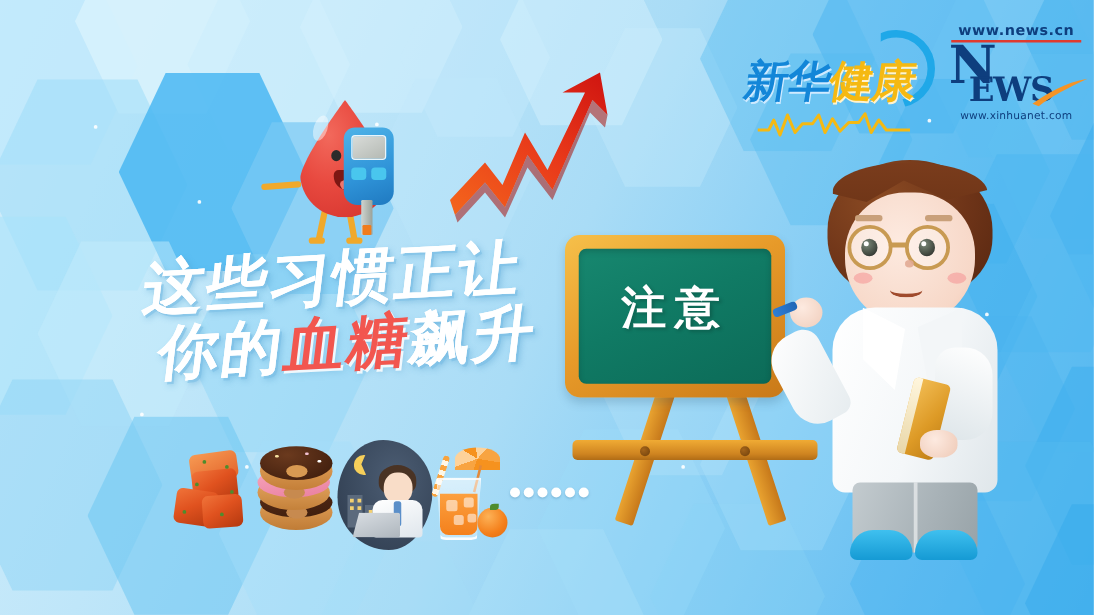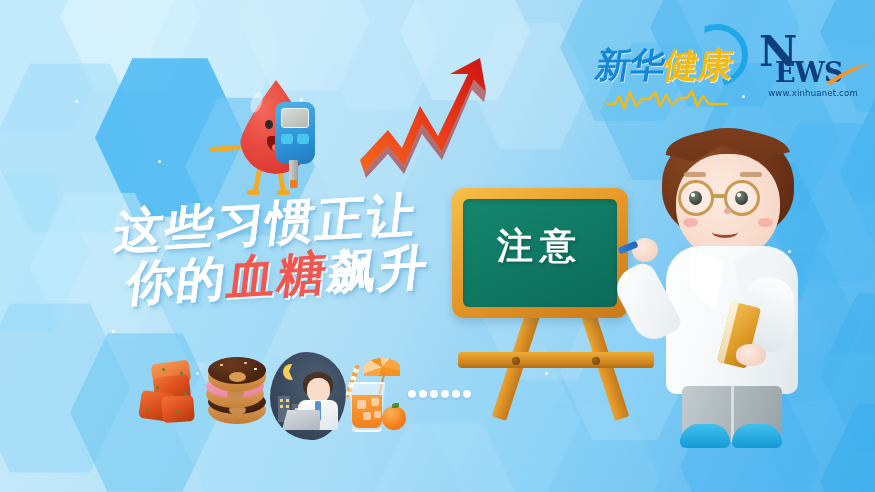--- a/index.html
+++ b/index.html
@@ -274,20 +274,21 @@
     <div class="arc"></div>
     <div class="zh">
       <span class="a">新华</span><span class="b">健康</span>
     </div>
     <svg class="ekg" width="122" height="26" viewBox="0 0 122 26">
       <polyline points="0,18 9,18 13,10 18,22 24,6 30,20 36,13 44,13 49,6 54,20 60,9 66,19 73,12 81,12 86,5 91,20 97,10 103,18 112,18 122,18" fill="none" stroke="#f5b912" stroke-width="2.4" stroke-linejoin="round"></polyline>
     </svg>
   </div>
 
   <div id="logoNews">
+    <div class="url-top">www.news.cn</div>
     <div class="bigN">N</div>
     <div class="ews">EWS</div>
     <svg class="swoosh" width="46" height="24" viewBox="0 0 46 24">
       <path d="M1 21 C12 13 27 4 45 1 C30 8 16 15 6 23 Z" fill="#f59425"></path>
     </svg>
     <div class="url-bot">www.xinhuanet.com</div>
   </div>
 
   <div id="headline">
     <div class="line line1"><span class="w">这些习惯正让</span></div>

